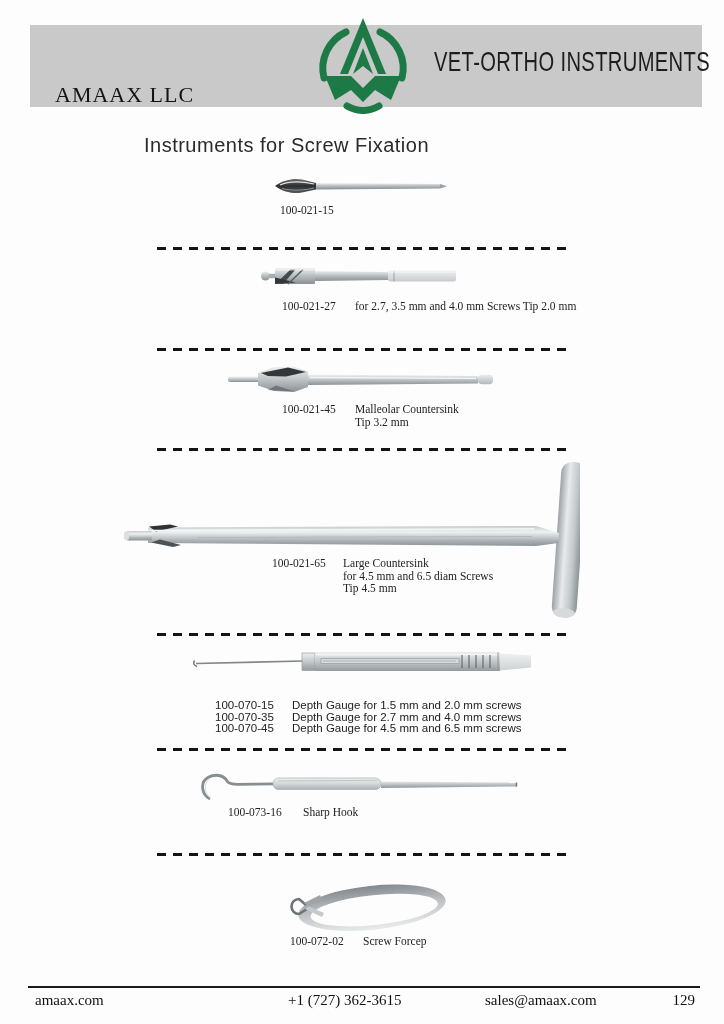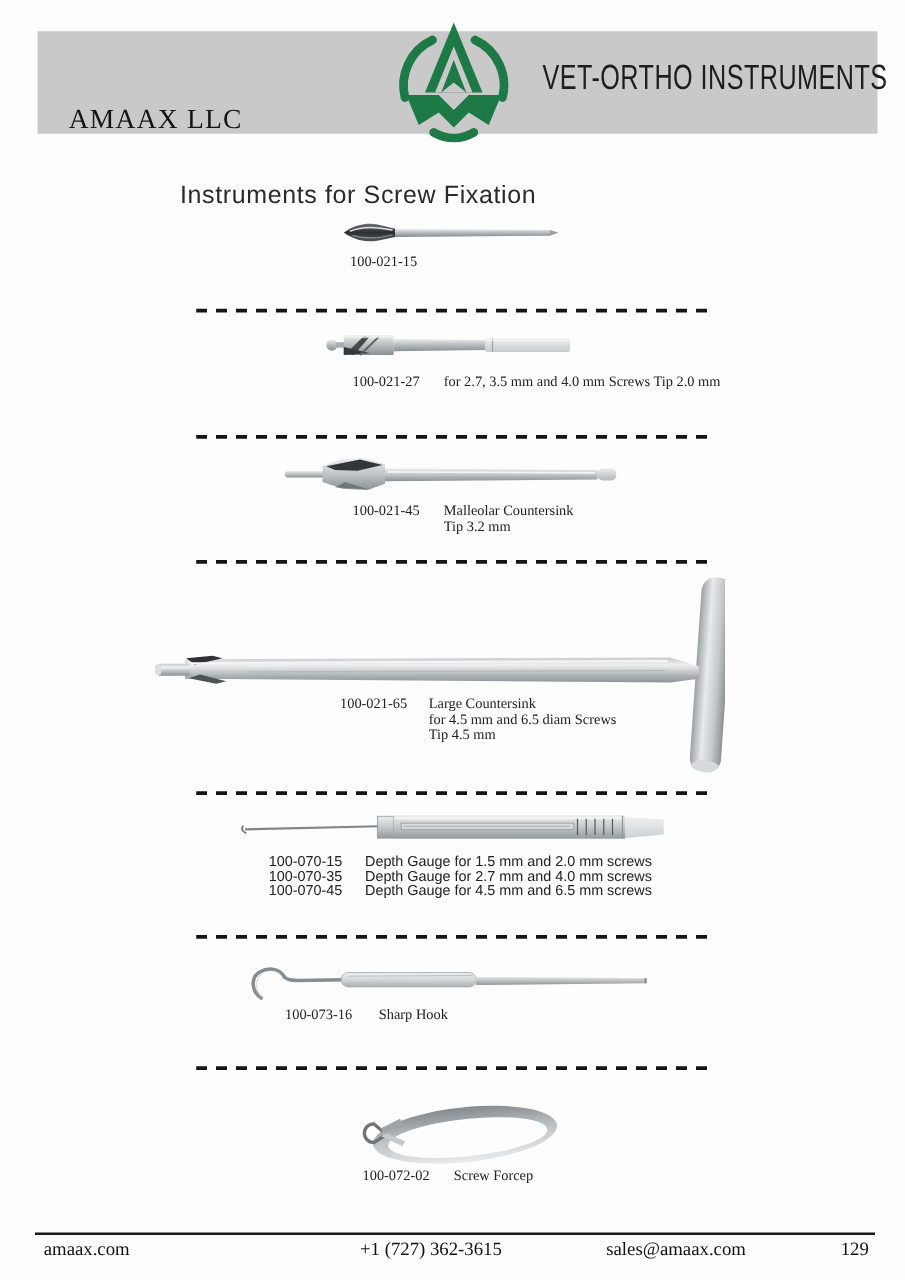--- a/index.html
+++ b/index.html
@@ -7,27 +7,27 @@
     position:relative;width:724px;height:1024px;background:#fdfdfd;
     font-family:"Liberation Sans", sans-serif;color:#1f1f1f;overflow:hidden;
   }
   .abs{position:absolute;}
   
   #band{left:30px;top:25px;width:672px;height:82px;background:#c9c9c9;}
   #company{left:55px;top:42px;font-family:"Liberation Serif", serif;font-size:22px;letter-spacing:1px;color:#141414;margin-top:40px;}
   #brand{left:434px;top:46px;font-size:28px;color:#1d1d1d;transform:scaleX(0.72);transform-origin:left top;white-space:nowrap;letter-spacing:0.5px;}
   #logo{left:312px;top:17px;}
   
-  #title{left:0;top:145px;width:573px;text-align:center;font-size:20px;letter-spacing:0.5px;color:#2a2a2a;}
+  #title{left:0;top:134px;width:573px;text-align:center;font-size:20px;letter-spacing:0.5px;color:#2a2a2a;}
   
   .sep{left:157px;width:410px;height:3px;
     background:repeating-linear-gradient(to right,#141414 0 9px,transparent 9px 16px);}
   
   .code,.pname,.pdesc{font-size:11.5px;line-height:12.5px;color:#222;white-space:nowrap;font-family:Liberation Serif, serif;}
-  .gaugecol{font-size:11.5px;line-height:11.6px;color:#222;white-space:nowrap;}
+  .gaugecol{font-size:11.5px;line-height:11.6px;color:#222;white-space:nowrap;margin-top:15px;}
   
   #footrule{left:28px;top:986px;width:672px;height:2px;background:#1a1a1a;}
   .foot{top:992px;font-size:15px;color:#111;white-space:nowrap;font-family:Liberation Serif, serif;}
 </style>
 </head>
 <body>
 
 <div id="page">
 
   <div class="abs" id="band"></div>

